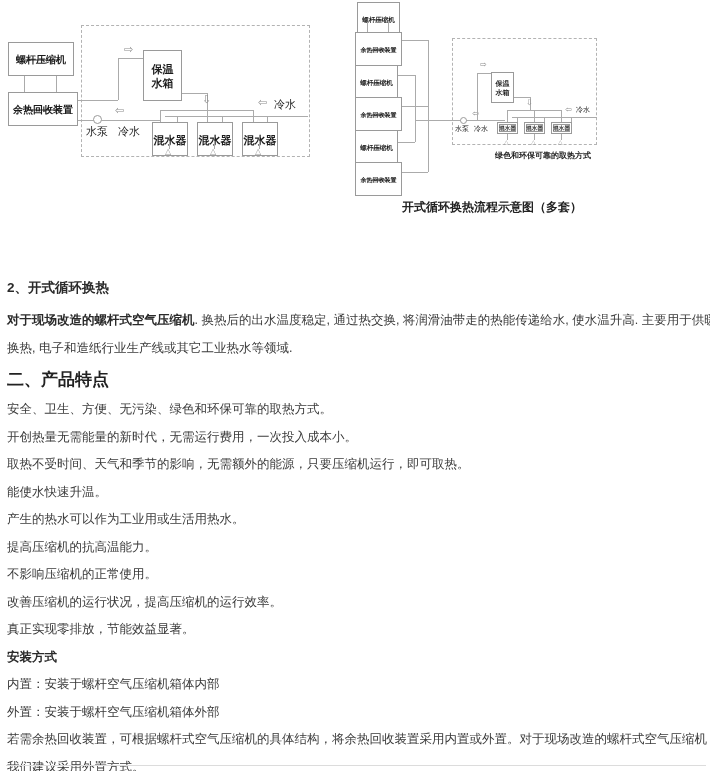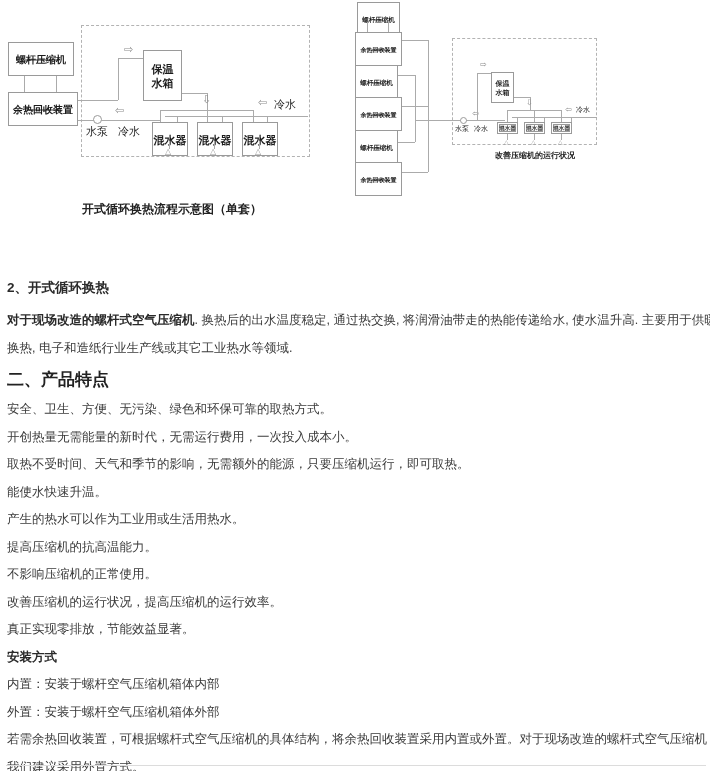--- a/index.html
+++ b/index.html
@@ -98,21 +98,20 @@
       <div class="in" style="font-size:11px;">混水器</div>
     </div>
 
     <i class="ln" style="left:169px;top:141px;width:1px;height:8px;"></i>
     <i class="ln" style="left:214px;top:141px;width:1px;height:8px;"></i>
     <i class="ln" style="left:259px;top:141px;width:1px;height:8px;"></i>
     <span class="nozzle" style="left:165px;top:148px;font-size:8px;">△</span>
     <span class="nozzle" style="left:210px;top:148px;font-size:8px;">△</span>
     <span class="nozzle" style="left:255px;top:148px;font-size:8px;">△</span>
 
-    <span class="cap" style="left:82px;top:201px;">开式循环换热流程示意图（单套）</span>
   </div>
 
   <div class="diag" style="left:330px;top:0;width:380px;height:225px;">
 
     <div class="dbox" style="left:27px;top:2px;width:43px;height:20px;">
       <div class="in" style="font-size:6.5px;">螺杆压缩机</div>
     </div>
     <div class="dbox" style="left:25px;top:32px;width:47px;height:21px;">
       <div class="in" style="font-size:6px;">余热回收装置</div>
     </div>
@@ -180,21 +179,22 @@
       <div class="in" style="font-size:5.5px;">混水器</div>
     </div>
 
     <i class="ln" style="left:177px;top:134px;width:1px;height:6px;"></i>
     <i class="ln" style="left:204px;top:134px;width:1px;height:6px;"></i>
     <i class="ln" style="left:231px;top:134px;width:1px;height:6px;"></i>
     <span class="nozzle" style="left:174px;top:139px;font-size:6px;">△</span>
     <span class="nozzle" style="left:201px;top:139px;font-size:6px;">△</span>
     <span class="nozzle" style="left:228px;top:139px;font-size:6px;">△</span>
 
-    <span class="note" style="left:165px;top:150px;">改善压缩机的运行状况</span>
+    <span class="note" style="left:165px;top:150px;">绿色和环保可靠的取热方式</span>
+    <span class="cap" style="left:72px;top:199px;">开式循环换热流程示意图（多套）</span>
   </div>
 
   <div class="content">
     <p class="h-small">2、开式循环换热</p>
     <p class="lead"><b>对于现场改造的螺杆式空气压缩机</b><span>. 换热后的出水温度稳定, 通过热交换, 将润滑油带走的热能传递给水, 使水温升高. 主要用于供暖换热, 电子和造纸行业生产线或其它工业热水等领域.</span></p>
     <p class="h-big">二、产品特点</p>
     <div class="rows">
       <p>安全、卫生、方便、无污染、绿色和环保可靠的取热方式。</p>
       <p>开创热量无需能量的新时代，无需运行费用，一次投入成本小。</p>
       <p>取热不受时间、天气和季节的影响，无需额外的能源，只要压缩机运行，即可取热。</p>

